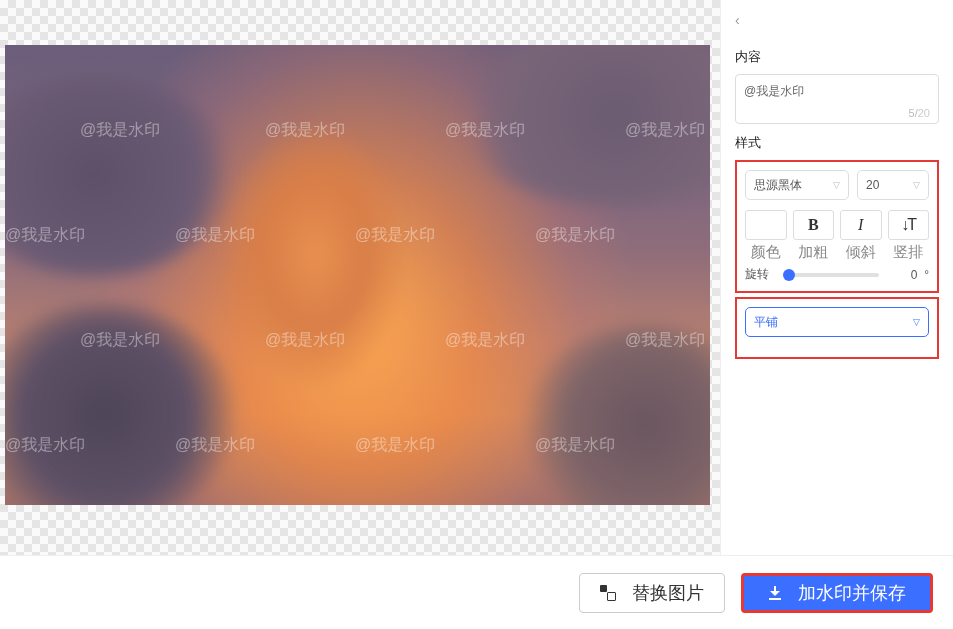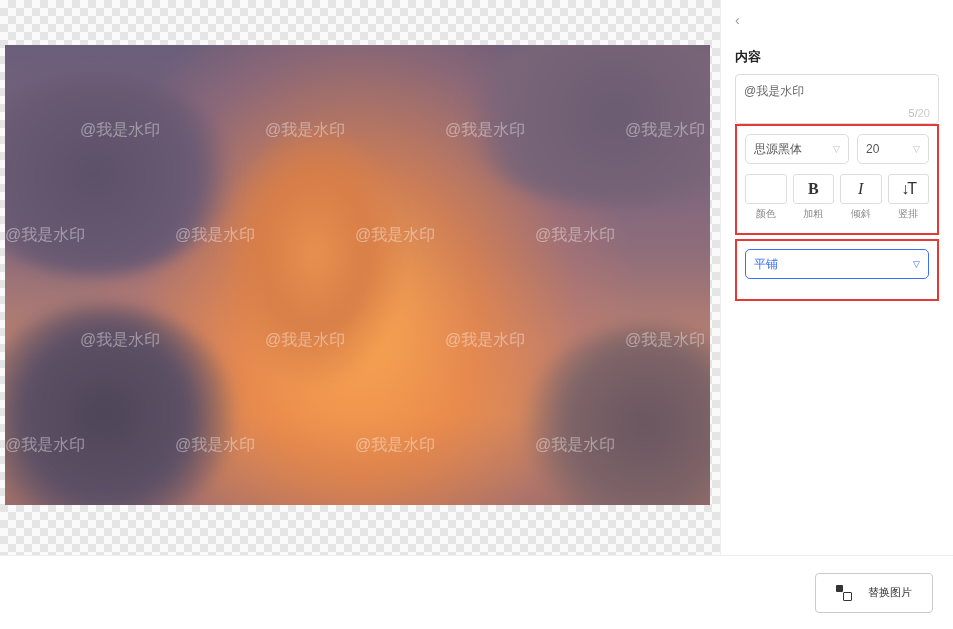--- a/index.html
+++ b/index.html
@@ -20,44 +20,44 @@
   .cloud{position:absolute;border-radius:50%;filter:blur(8px)}
   .c1{left:-50px;top:30px;width:280px;height:200px;background:radial-gradient(circle,#5c5068 0%,#6b5b74 60%,transparent 80%)}
   .c2{left:450px;top:-20px;width:320px;height:180px;background:radial-gradient(circle,#6b5c72 0%,#7a6578 60%,transparent 80%)}
   .c3{left:-30px;top:260px;width:260px;height:220px;background:radial-gradient(circle,#4e4558 0%,#5d5066 50%,transparent 80%)}
   .c4{left:520px;top:280px;width:240px;height:200px;background:radial-gradient(circle,#6a5560 0%,#7d6468 50%,transparent 80%)}
   .c5{left:220px;top:80px;width:180px;height:260px;background:radial-gradient(ellipse,#e89050 0%,#d87e48 40%,transparent 75%);filter:blur(6px)}
   .wm-layer{position:absolute;inset:0}
   .wm{position:absolute;color:rgba(255,255,255,.4);font-size:16px;white-space:nowrap;font-weight:400}
   .panel{position:absolute;right:0;top:0;width:233px;height:555px;border-left:1px solid #eee;padding:12px 14px;background:#fff;font-size:13px;color:#333}
   .back{color:#999;font-size:14px;margin-bottom:10px;cursor:pointer;display:inline-block}
-  .sec-title{font-weight:700;color:#222;margin:10px 0 8px;font-size:13px}
+  .sec-title{font-weight:400;color:#222;margin:10px 0 8px;font-size:13px}
   .content-box{border:1px solid #ddd;border-radius:4px;padding:8px;height:50px;position:relative}
   .content-box .txt{color:#666;font-size:12px}
   .content-box .cnt{position:absolute;right:8px;bottom:4px;color:#bbb;font-size:11px}
   .hl{border:2px solid #e53935;padding:8px;margin-bottom:4px}
   .row{display:flex;gap:8px;margin-bottom:10px}
   .sel{border:1px solid #ddd;border-radius:5px;height:30px;display:flex;align-items:center;justify-content:space-between;padding:0 8px;font-size:12px;color:#555;flex:1;cursor:pointer}
   .sel.small{flex:0 0 72px}
   .chev{font-size:9px;color:#bbb}
   .style-btns{display:flex;gap:6px;margin-bottom:4px}
   .style-btn{flex:1;text-align:center;cursor:pointer}
   .style-btn .ico{height:30px;border:1px solid #ddd;border-radius:3px;display:flex;align-items:center;justify-content:center;font-size:16px;font-family:"Times New Roman",serif;margin-bottom:3px}
   .style-btn .ico.color{border:1px solid #ddd}
-  .style-btn .lbl{font-size:10px;color:#888}
+  .style-btn .lbl{font-size:15px;color:#888}
   .slider-row{display:flex;align-items:center;gap:8px;margin-bottom:10px;font-size:12px;color:#555}
   .slider-row .slbl{flex:0 0 36px}
   .track{flex:1;height:4px;background:#e0e0e0;border-radius:2px;position:relative;cursor:pointer}
   .fill{position:absolute;left:0;top:0;height:100%;background:#3b6fff;border-radius:2px}
   .thumb{position:absolute;top:50%;width:12px;height:12px;background:#3b6fff;border-radius:50%;transform:translate(-50%,-50%)}
   .val{flex:0 0 42px;text-align:right;color:#555;font-size:12px}
   .sel.blue{border:1px solid #3b6fff;color:#3b6fff}
   .sel.blue .chev{color:#3b6fff}
   .footer{position:absolute;left:0;right:0;bottom:0;height:74px;border-top:1px solid #eee;display:flex;align-items:center;justify-content:flex-end;gap:16px;padding-right:20px;background:#fff}
-  .btn{height:40px;padding:0 20px;border-radius:4px;display:flex;align-items:center;gap:16px;font-size:11px;cursor:pointer}
+  .btn{height:40px;padding:0 20px;border-radius:4px;display:flex;align-items:center;gap:16px;font-size:18px;cursor:pointer}
   .btn.secondary{border:1px solid #ccc;color:#333;background:#fff}
   .btn.primary{background:#3b6fff;color:#fff;border:3px solid #e53935;padding:0 24px}
   .swap-ico{width:16px;height:16px;display:inline-block;position:relative}
   .swap-ico::before{content:"";position:absolute;left:0;top:0;width:7px;height:7px;background:#333;border-radius:1px}
   .swap-ico::after{content:"";position:absolute;right:0;bottom:0;width:7px;height:7px;border:1.5px solid #333;border-radius:1px;background:#fff}
   .dl-ico{width:14px;height:14px;display:inline-block;position:relative}
   .dl-ico::before{content:"";position:absolute;left:6px;top:0;width:2px;height:8px;background:#fff}
   .dl-ico::after{content:"";position:absolute;left:2px;top:5px;width:0;height:0;border-left:5px solid transparent;border-right:5px solid transparent;border-top:5px solid #fff}
   .dl-bar{position:absolute;left:1px;bottom:0;width:12px;height:2px;background:#fff}
   .bold{font-weight:700}
@@ -98,20 +98,21 @@
 
 <div class="panel">
   <span class="back">‹</span>
 
   <div class="sec-title">内容</div>
   <div class="content-box">
     <span class="txt">@我是水印</span>
     <span class="cnt"><span>5</span>/<span style="color:#ccc">20</span></span>
   </div>
 
+  <div class="sec-title">样式</div>
   <div class="hl">
     <div class="row">
       <div class="sel">
           <span>思源黑体</span>
           <span class="chev">▽</span>
         </div>
       <div class="sel small">
           <span>20</span>
           <span class="chev">▽</span>
         </div>
@@ -129,28 +130,42 @@
           <div class="ico italic">I</div>
           <div class="lbl">倾斜</div>
         </div>
       <div class="style-btn">
           <div class="ico">
             <span class="vert">↓T</span>
           </div>
           <div class="lbl">竖排</div>
         </div>
     </div>
+    <div class="slider-row" style="margin-bottom:0">
+      <span class="slbl">旋转</span>
+      <div class="track">
+          <div class="fill" style="width:0%"></div>
+          <div class="thumb" style="left:0%"></div>
+        </div>
+      <span class="val"><span>0</span>&nbsp;&nbsp;<span>°</span></span>
+    </div>
   </div>
 
   <div class="hl">
     <div class="sel blue" style="margin-bottom:12px">
         <span>平铺</span>
         <span class="chev">▽</span>
       </div>
   </div>
 </div>
 
 <div class="footer">
   <div class="btn secondary">
     <span class="swap-ico"></span>
     <span>替换图片</span>
   </div>
+  <div class="btn primary">
+    <span class="dl-ico">
+        <span class="dl-bar"></span>
+      </span>
+    <span>加水印并保存</span>
+  </div>
 </div>
 
 </body></html>

